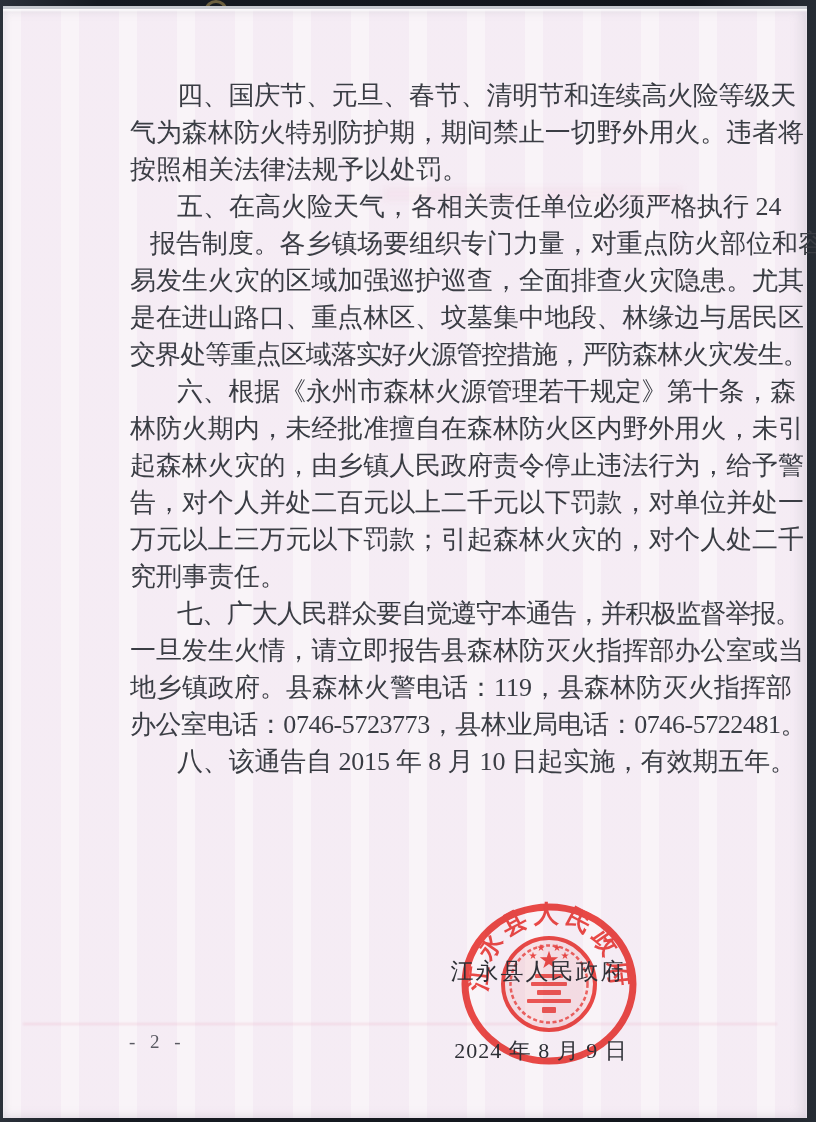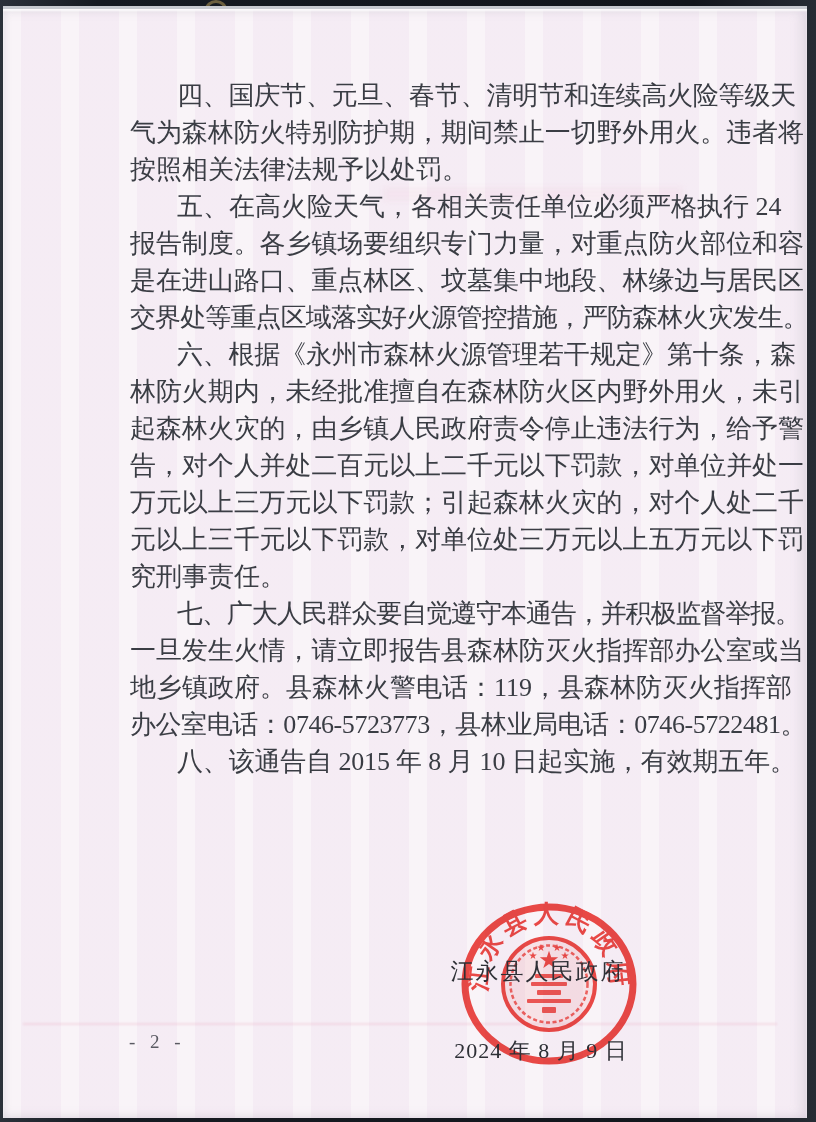--- a/index.html
+++ b/index.html
@@ -72,29 +72,29 @@
 
 <div class="page">
 
   <div class="ghostpatch"></div>
 
   <div class="doc-text">
       <div class="line first j" style="letter-spacing: -0.21px;">四、国庆节、元旦、春节、清明节和连续高火险等级天</div>
       <div class="line j" style="letter-spacing: -0.08px;">气为森林防火特别防护期，期间禁止一切野外用火。违者将</div>
       <div class="line lastline" style="letter-spacing: 0px;">按照相关法律法规予以处罚。</div>
       <div class="line first j" style="letter-spacing: 0px;">五、在高火险天气，各相关责任单位必须严格执行 24</div>
-      <div class="line j" style="letter-spacing: -0.08px;">报告制度。各乡镇场要组织专门力量，对重点防火部位和容</div>
+      <div class="line j" style="letter-spacing: -0.08px; margin-left: 20px;">报告制度。各乡镇场要组织专门力量，对重点防火部位和容</div>
+      <div class="line j" style="letter-spacing: -0.08px;">易发生火灾的区域加强巡护巡查，全面排查火灾隐患。尤其</div>
       <div class="line j" style="letter-spacing: -0.08px;">是在进山路口、重点林区、坟墓集中地段、林缘边与居民区</div>
       <div class="line lastline" style="letter-spacing: -0.89px;">交界处等重点区域落实好火源管控措施，严防森林火灾发生。</div>
       <div class="line first j" style="letter-spacing: -0.21px;">六、根据《永州市森林火源管理若干规定》第十条，森</div>
       <div class="line j" style="letter-spacing: -0.08px;">林防火期内，未经批准擅自在森林防火区内野外用火，未引</div>
       <div class="line j" style="letter-spacing: -0.08px;">起森林火灾的，由乡镇人民政府责令停止违法行为，给予警</div>
       <div class="line j" style="letter-spacing: -0.08px;">告，对个人并处二百元以上二千元以下罚款，对单位并处一</div>
       <div class="line j" style="letter-spacing: -0.08px;">万元以上三万元以下罚款；引起森林火灾的，对个人处二千</div>
-      <div class="line j" style="letter-spacing: -0.08px;">元以上三千元以下罚款，对单位处三万元以上五万元以下罚</div>
       <div class="line lastline" style="letter-spacing: 0px;">究刑事责任。</div>
       <div class="line first j" style="letter-spacing: -1.08px;">七、广大人民群众要自觉遵守本通告，并积极监督举报。</div>
       <div class="line j" style="letter-spacing: -0.08px;">一旦发生火情，请立即报告县森林防灭火指挥部办公室或当</div>
       <div class="line j" style="letter-spacing: 0px;">地乡镇政府。县森林火警电话：119，县森林防灭火指挥部</div>
       <div class="line lastline" style="letter-spacing: -0.44px;">办公室电话：0746-5723773，县林业局电话：0746-5722481。</div>
       <div class="line first lastline" style="letter-spacing: -0.16px;">八、该通告自 2015 年 8 月 10 日起实施，有效期五年。</div>
     </div>
 
   <svg class="seal" viewBox="0 0 186 176">
     <ellipse cx="93" cy="88" rx="84" ry="77" fill="none" stroke="#ee4440" stroke-width="7"></ellipse>

